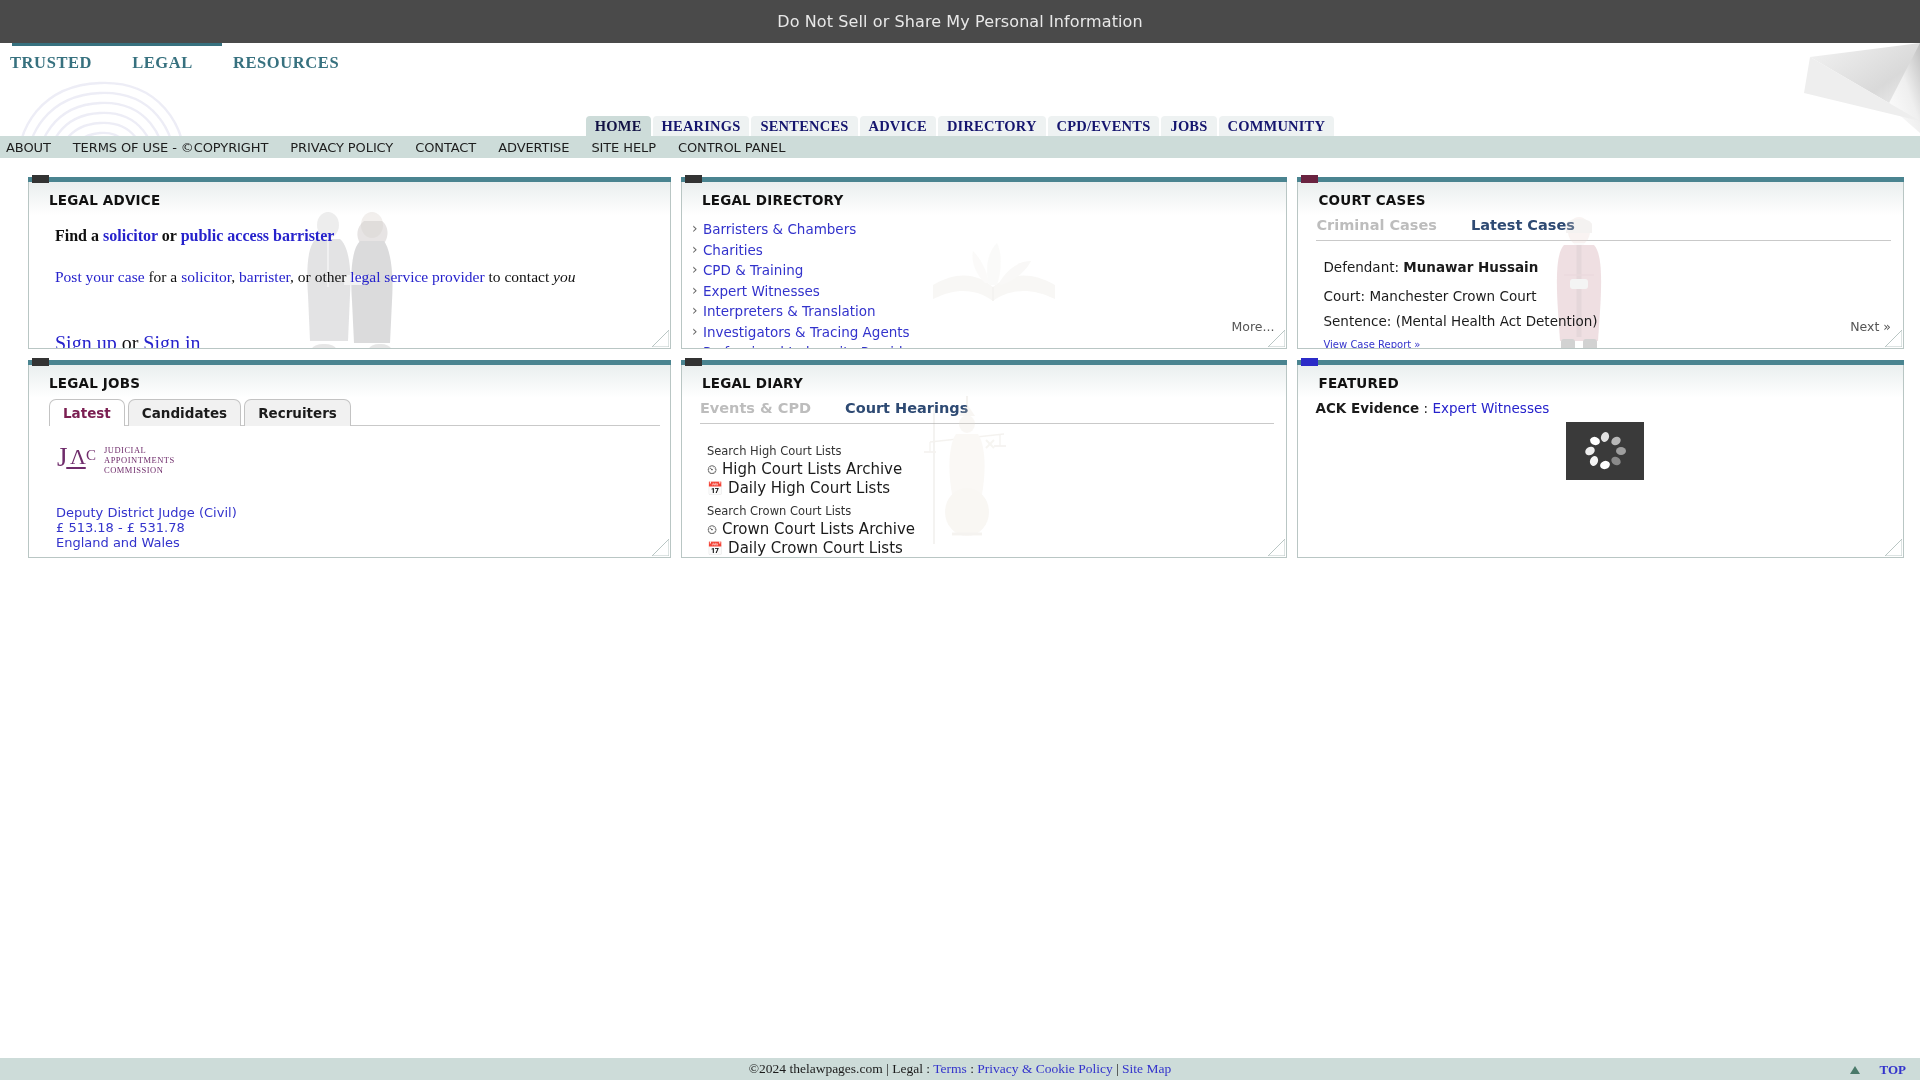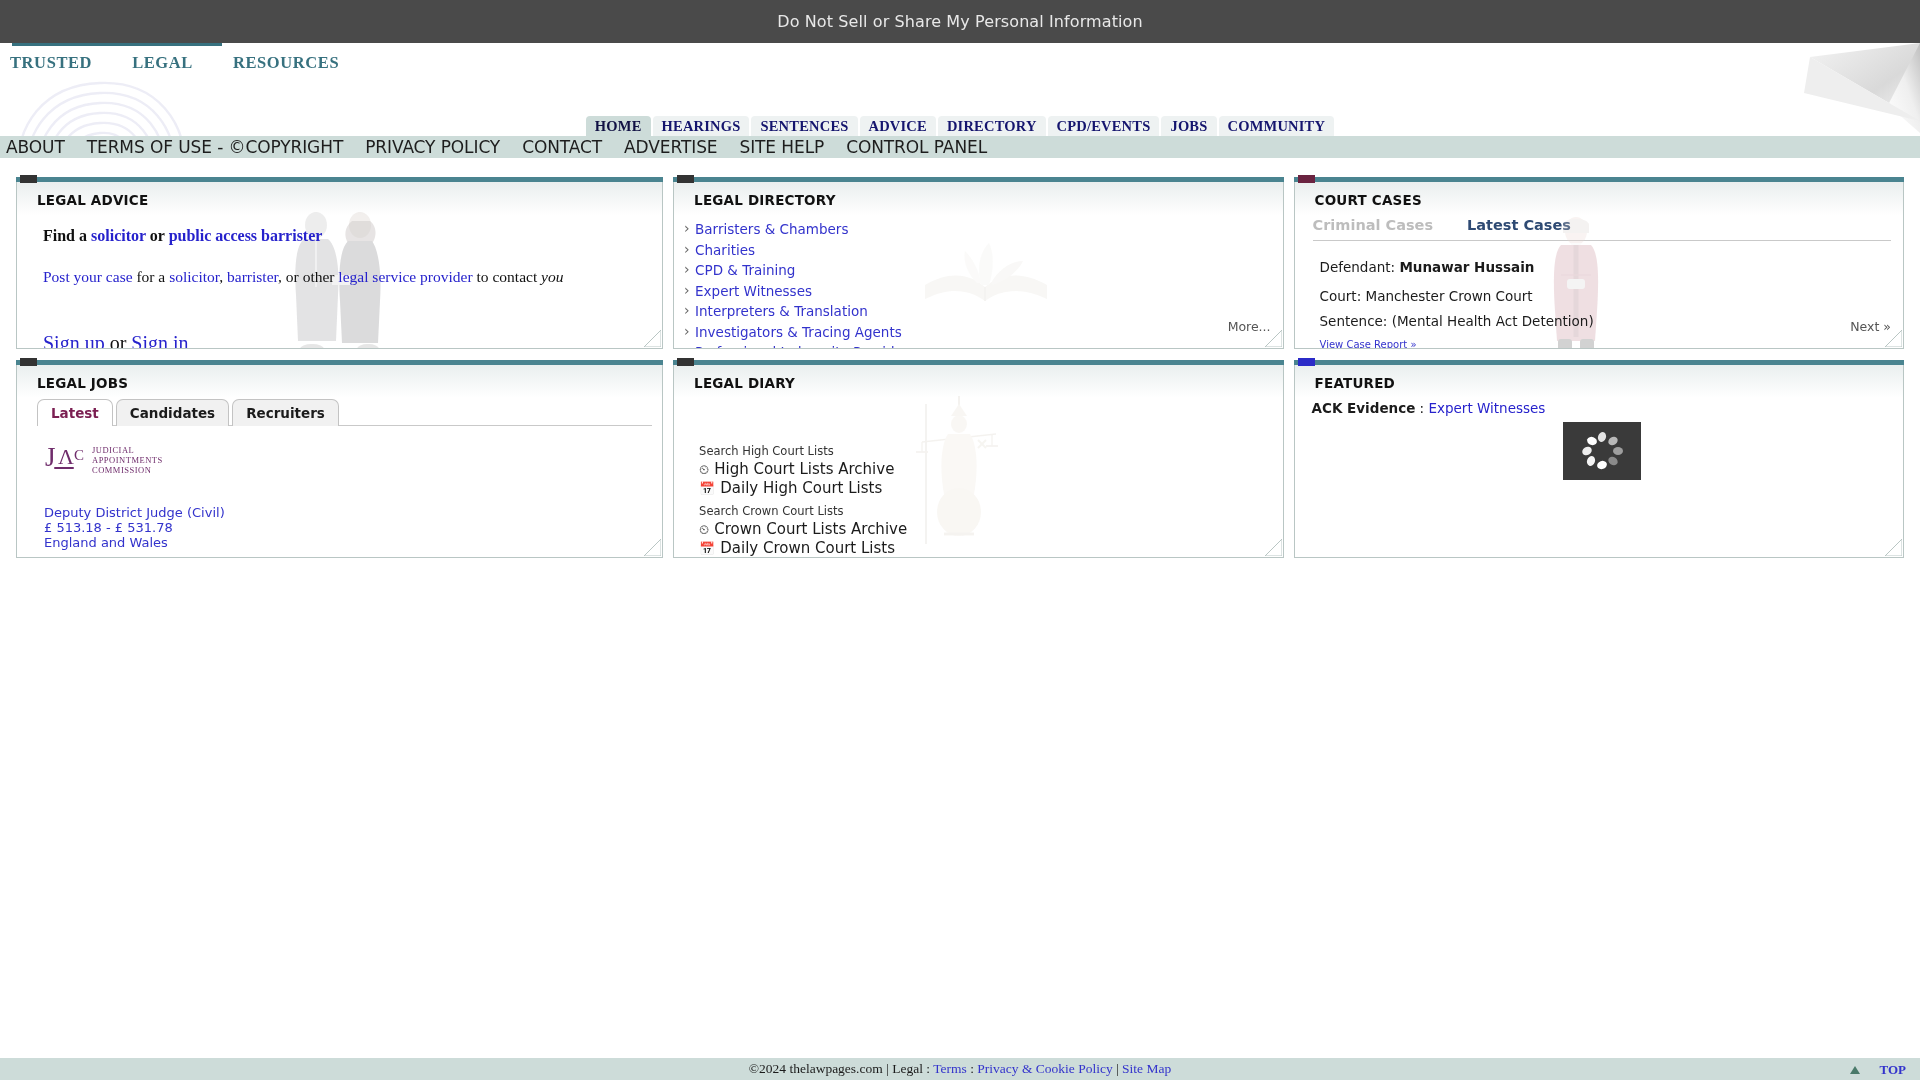--- a/index.html
+++ b/index.html
@@ -72,21 +72,21 @@
 
   
   .subnav {
     position: absolute; left: 0; top: 136px; width: 1920px; height: 22px;
     background: #cddcd9;
     display: flex; align-items: center;
     padding-left: 6px; gap: 22px;
   }
   .subnav-item {
     font-family: "DejaVu Sans", sans-serif;
-    font-size: 17px; color: #1d1d1d; white-space: nowrap; cursor: pointer;
+    font-size: 13px; color: #1d1d1d; white-space: nowrap; cursor: pointer;
     letter-spacing: -.1px;
   }
 
   
   .grid {
     position: absolute; left: 0; top: 175px; width: 1920px;
   }
   .row { display: flex; gap: 10px; padding: 0 16px; margin-bottom: 9px; }
 
   .panel { position: relative; background: #ffffff; }
@@ -112,21 +112,21 @@
     font-weight: bold; font-size: 13.5px; color: #111111;
     letter-spacing: .2px;
     padding: 11px 0 0 20px;
   }
   .corner-fold {
     position: absolute; right: 1px; bottom: 1px; width: 17px; height: 17px;
     z-index: 4; pointer-events: none;
   }
 
   
-  .p-advice, .p-jobs { width: 654px; height: 174px; }
+  .p-advice, .p-jobs { width: 654px; height: 174px; margin-left: 12px; }
   .p-directory, .p-diary { width: 617px; height: 174px; }
   .p-cases, .p-featured { width: 617px; height: 174px; }
   .p-jobs, .p-diary, .p-featured { height: 200px; }
 
   
   .advice-art {
     position: absolute; left: 265px; top: 28px; width: 115px; height: 145px;
     opacity: .55; pointer-events: none;
   }
   .advice-l1 {
@@ -504,20 +504,24 @@
         </svg>
       </div>
     </div>
 
     <div class="panel p-diary">
       <div class="panel-topbar"></div>
       <div class="panel-accent"></div>
       <div class="panel-body">
         <div class="panel-title">LEGAL DIARY</div>
 
+        <div class="ptabs">
+          <span class="ptab">Events &amp; CPD</span>
+          <span class="ptab active">Court Hearings</span>
+        </div>
 
         <svg class="diary-art" viewBox="0 0 110 150">
           <g opacity=".45">
             <path d="M22 10 L22 150" stroke="#b9b2a6" stroke-width="1.4" fill="none"></path>
             <path d="M55 2 L55 24" stroke="#cfc8ba" stroke-width="2"></path>
             <path d="M18 48 L92 40" stroke="#cfc8ba" stroke-width="1.6"></path>
             <path d="M18 48 L18 58 M12 58 L24 58" stroke="#cfc8ba" stroke-width="1.3" fill="none"></path>
             <path d="M88 41 L88 52 M82 52 L94 52" stroke="#cfc8ba" stroke-width="1.3" fill="none"></path>
             <ellipse cx="55" cy="30" rx="8" ry="9" fill="#e6ded1"></ellipse>
             <path d="M47 22 L55 10 L63 22 Z" fill="#e2d9cb"></path>

